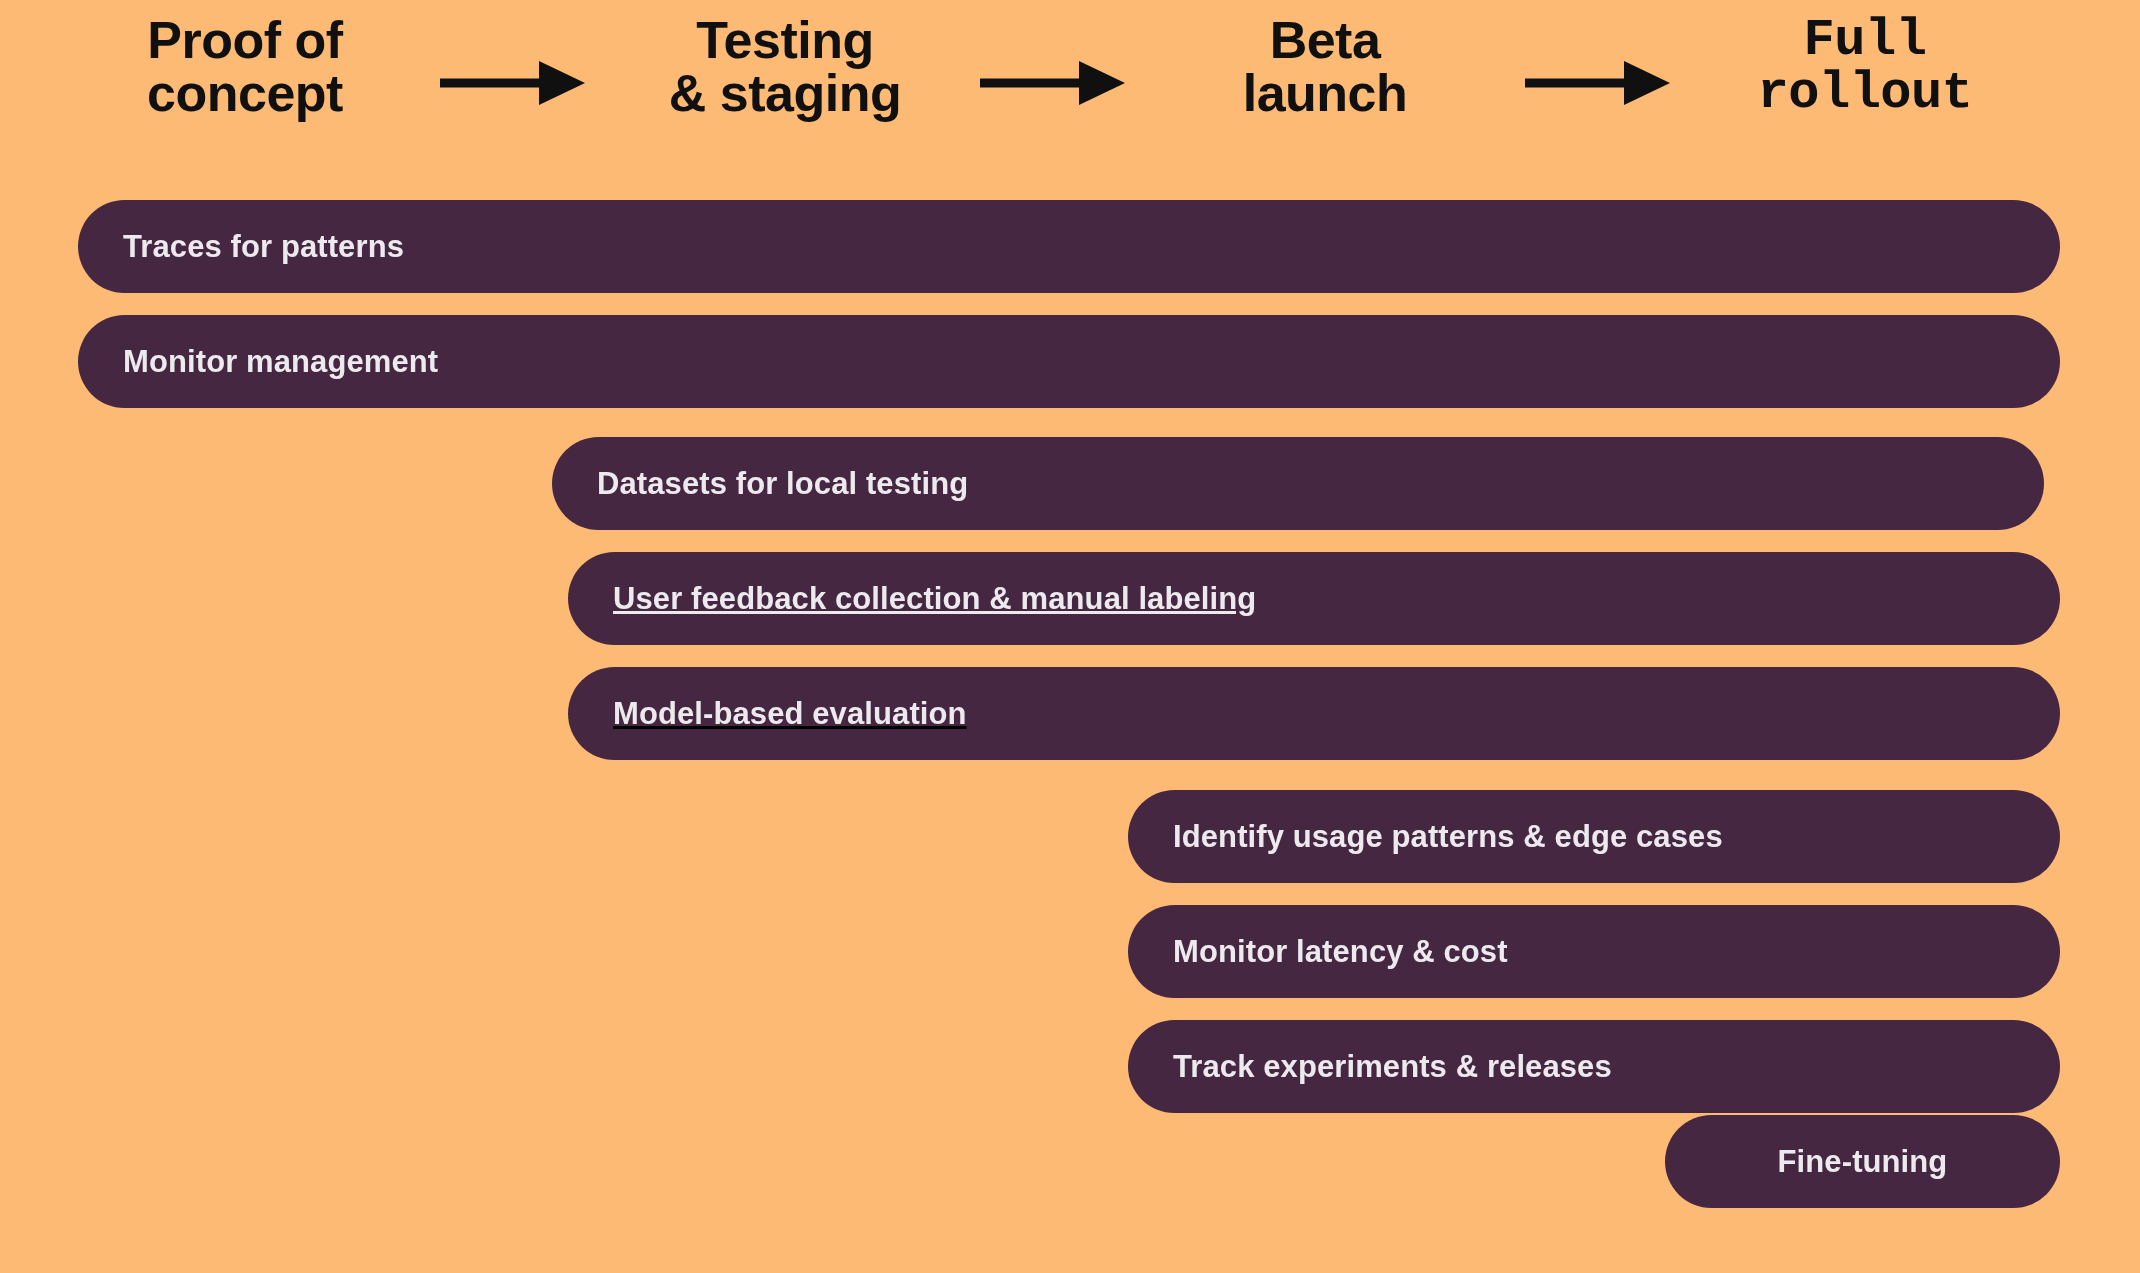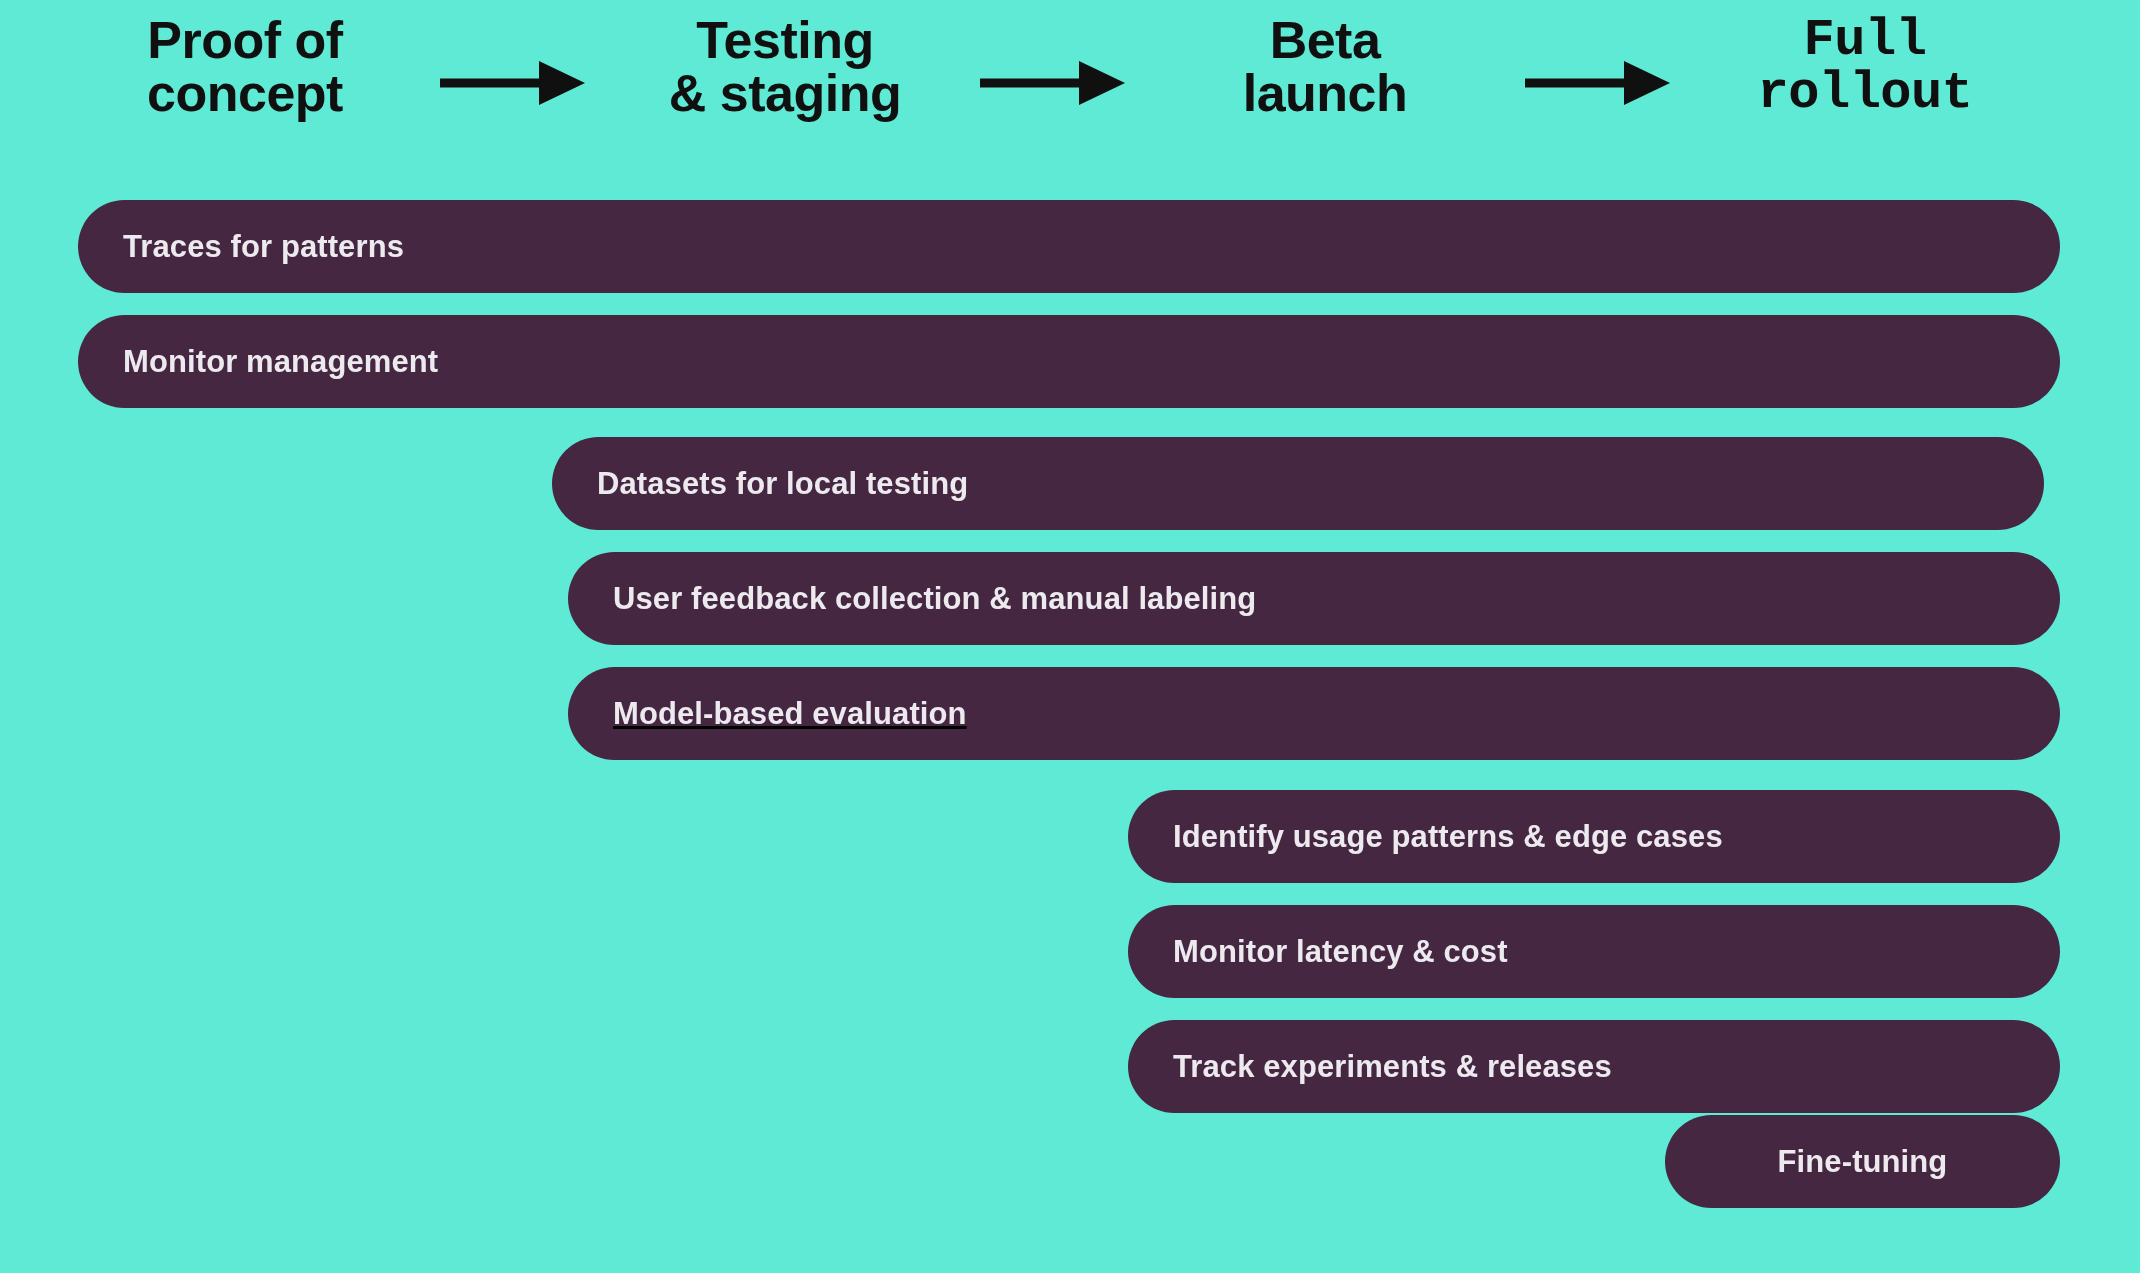--- a/index.html
+++ b/index.html
@@ -11,21 +11,21 @@
     width: 2140px;
     height: 1273px;
     background: #4d6670;
     font-family: "Liberation Sans", sans-serif;
     overflow: hidden;
   }
   #canvas {
     position: relative;
     width: 2140px;
     height: 1273px;
-    background: #5eead4;
+    background: #fdba74;
   }
 
   
   .stage-label {
     position: absolute;
     top: 14px;
     text-align: center;
     color: #101010;
     font-size: 52px;
     font-weight: 700;
@@ -116,21 +116,21 @@
       <div class="pill align-left" style="left: 78px; width: 1982px; top: 200px; background: rgb(69, 39, 66);">
         <span class="pill-label" style="color: rgb(236, 234, 238);">Traces for patterns</span>
       </div>
       <div class="pill align-left" style="left: 78px; width: 1982px; top: 315px; background: rgb(69, 39, 66);">
         <span class="pill-label" style="color: rgb(236, 234, 238);">Monitor management</span>
       </div>
       <div class="pill align-left" style="left: 552px; width: 1492px; top: 437px; background: rgb(69, 39, 66);">
         <span class="pill-label" style="color: rgb(236, 234, 238);">Datasets for local testing</span>
       </div>
       <div class="pill align-left" style="left: 568px; width: 1492px; top: 552px; background: rgb(69, 39, 66);">
-        <span class="pill-label" style="color: rgb(236, 234, 238);">User feedback collection &amp; manual labeling</span>
+        <span class="pill-label" style="color: rgb(236, 234, 238); text-decoration: underline;">User feedback collection &amp; manual labeling</span>
       </div>
       <div class="pill align-left" style="left: 568px; width: 1492px; top: 667px; background: rgb(69, 39, 66); text-decoration: underline;">
         <span class="pill-label" style="color: rgb(236, 234, 238);">Model-based evaluation</span>
       </div>
       <div class="pill align-left" style="left: 1128px; width: 932px; top: 790px; background: rgb(69, 39, 66);">
         <span class="pill-label" style="color: rgb(236, 234, 238);">Identify usage patterns &amp; edge cases</span>
       </div>
       <div class="pill align-left" style="left: 1128px; width: 932px; top: 905px; background: rgb(69, 39, 66);">
         <span class="pill-label" style="color: rgb(236, 234, 238);">Monitor latency &amp; cost</span>
       </div>

